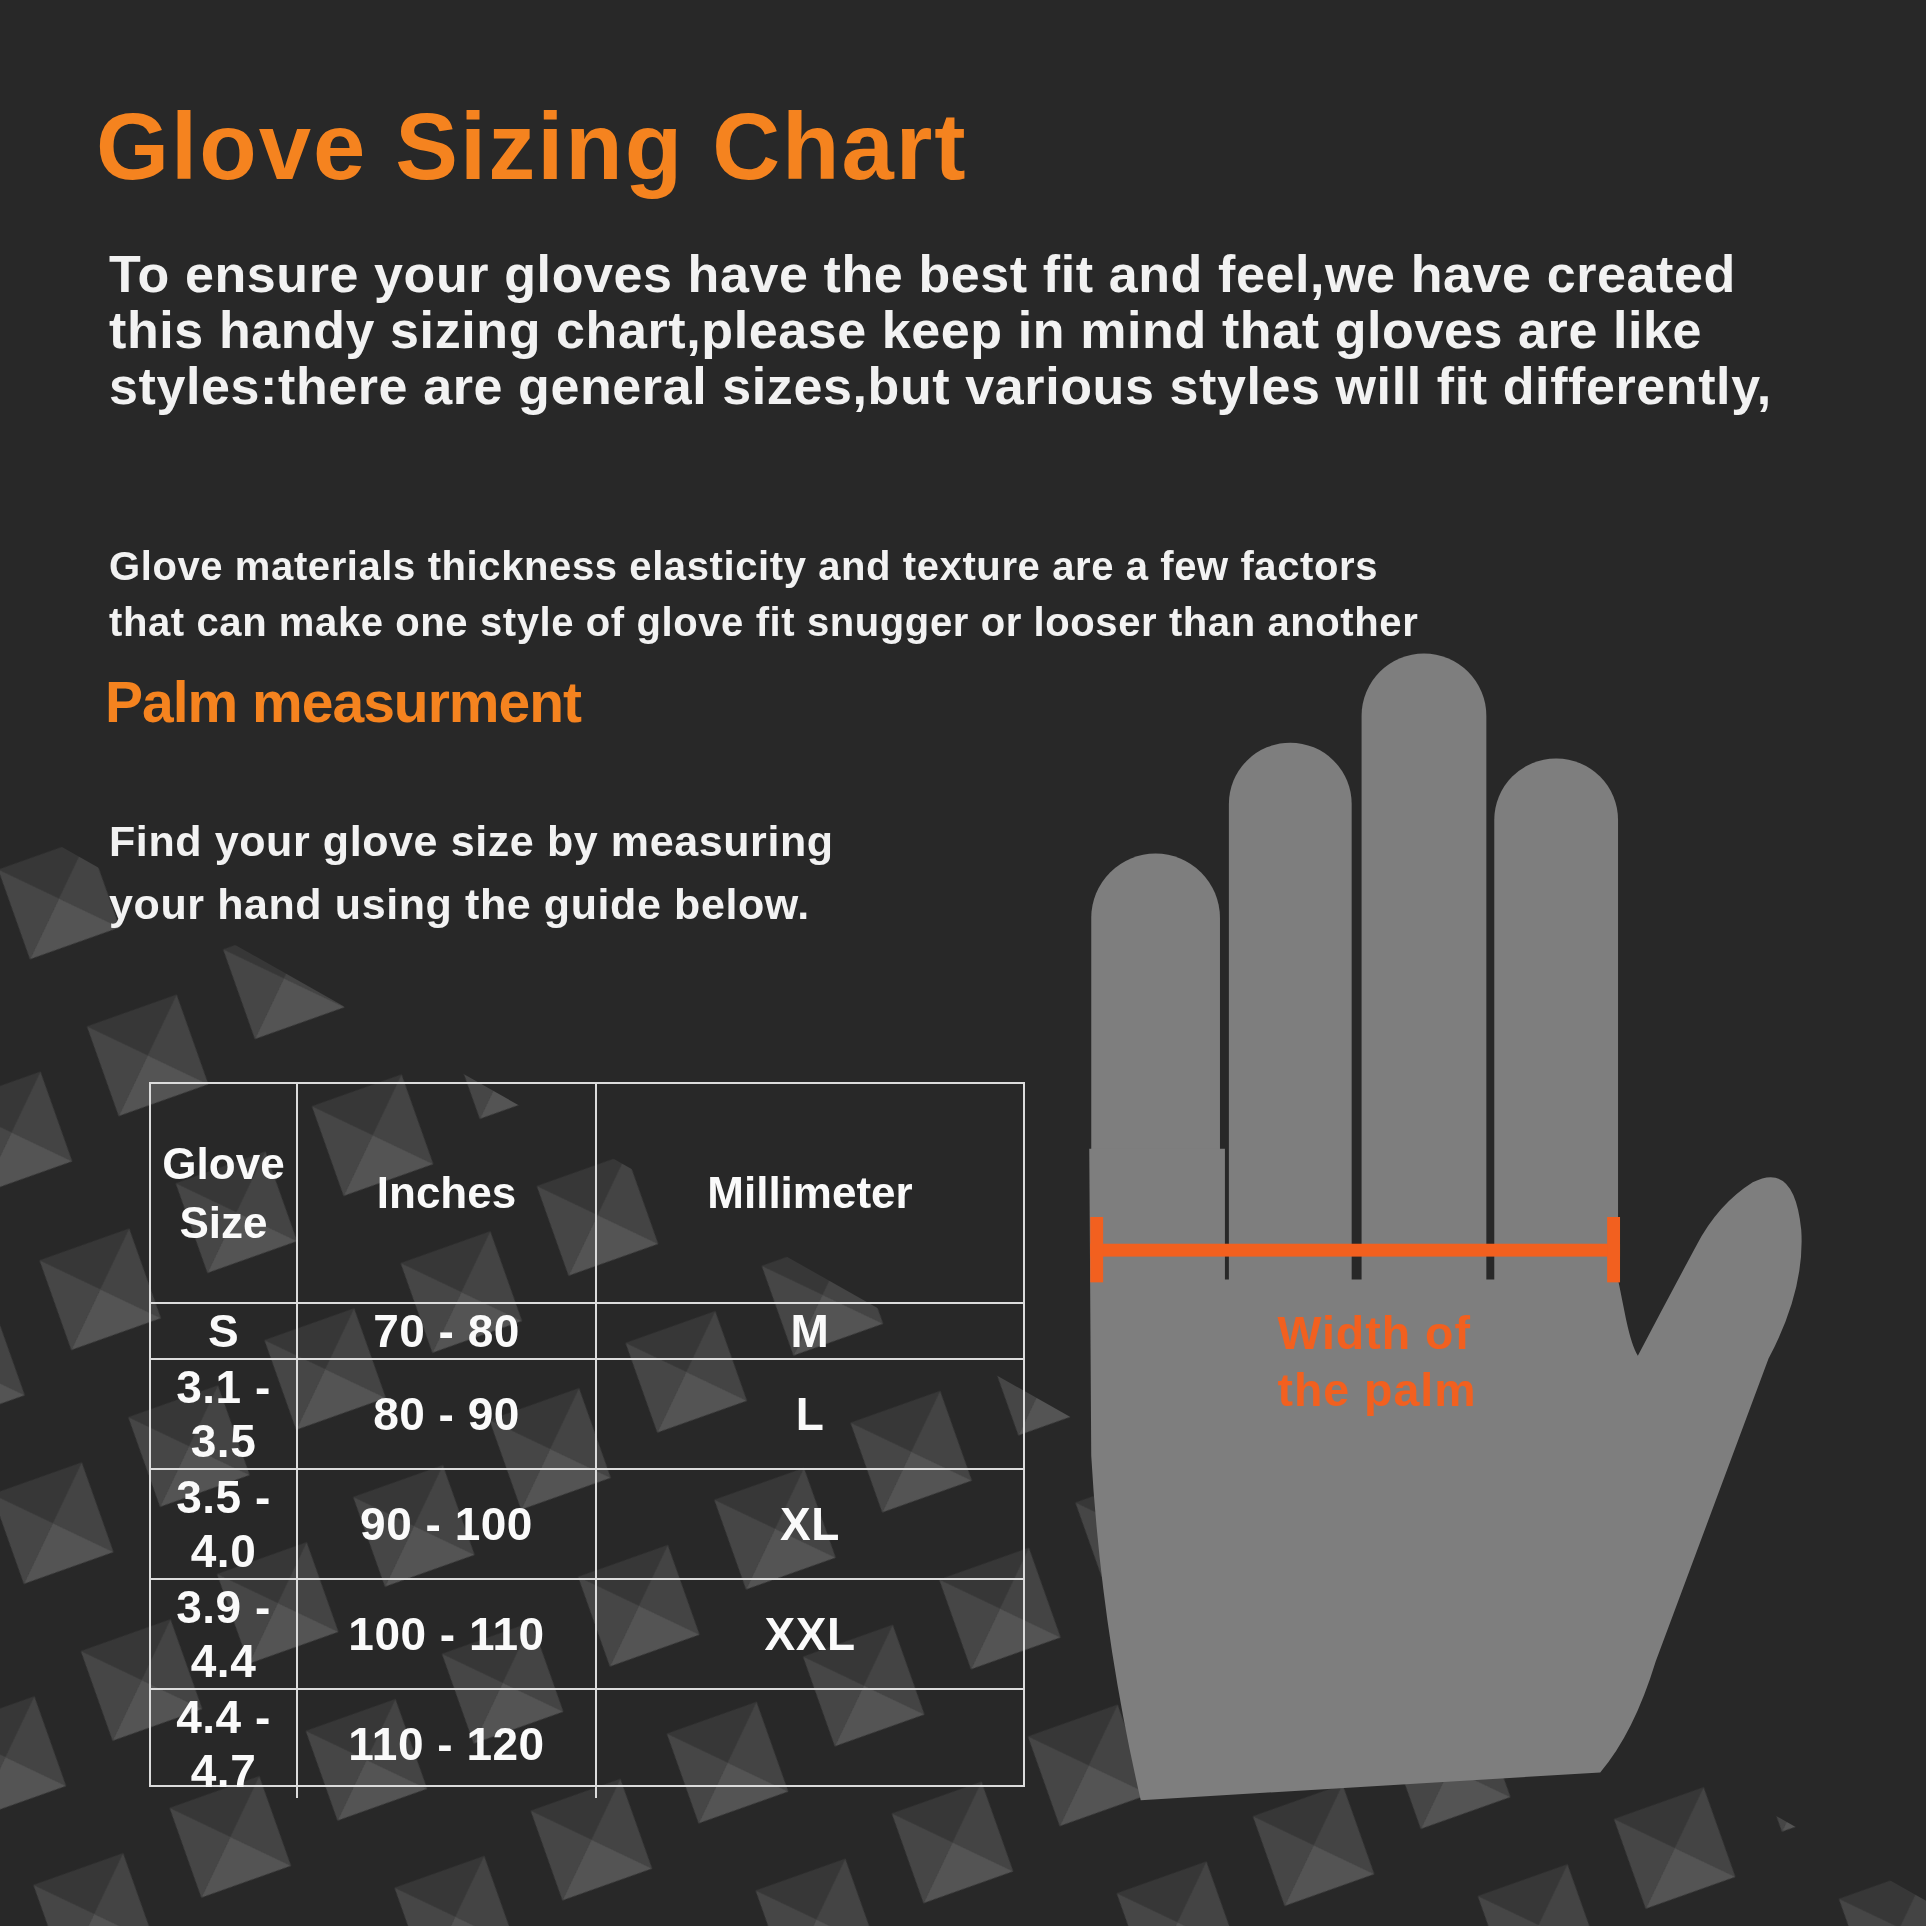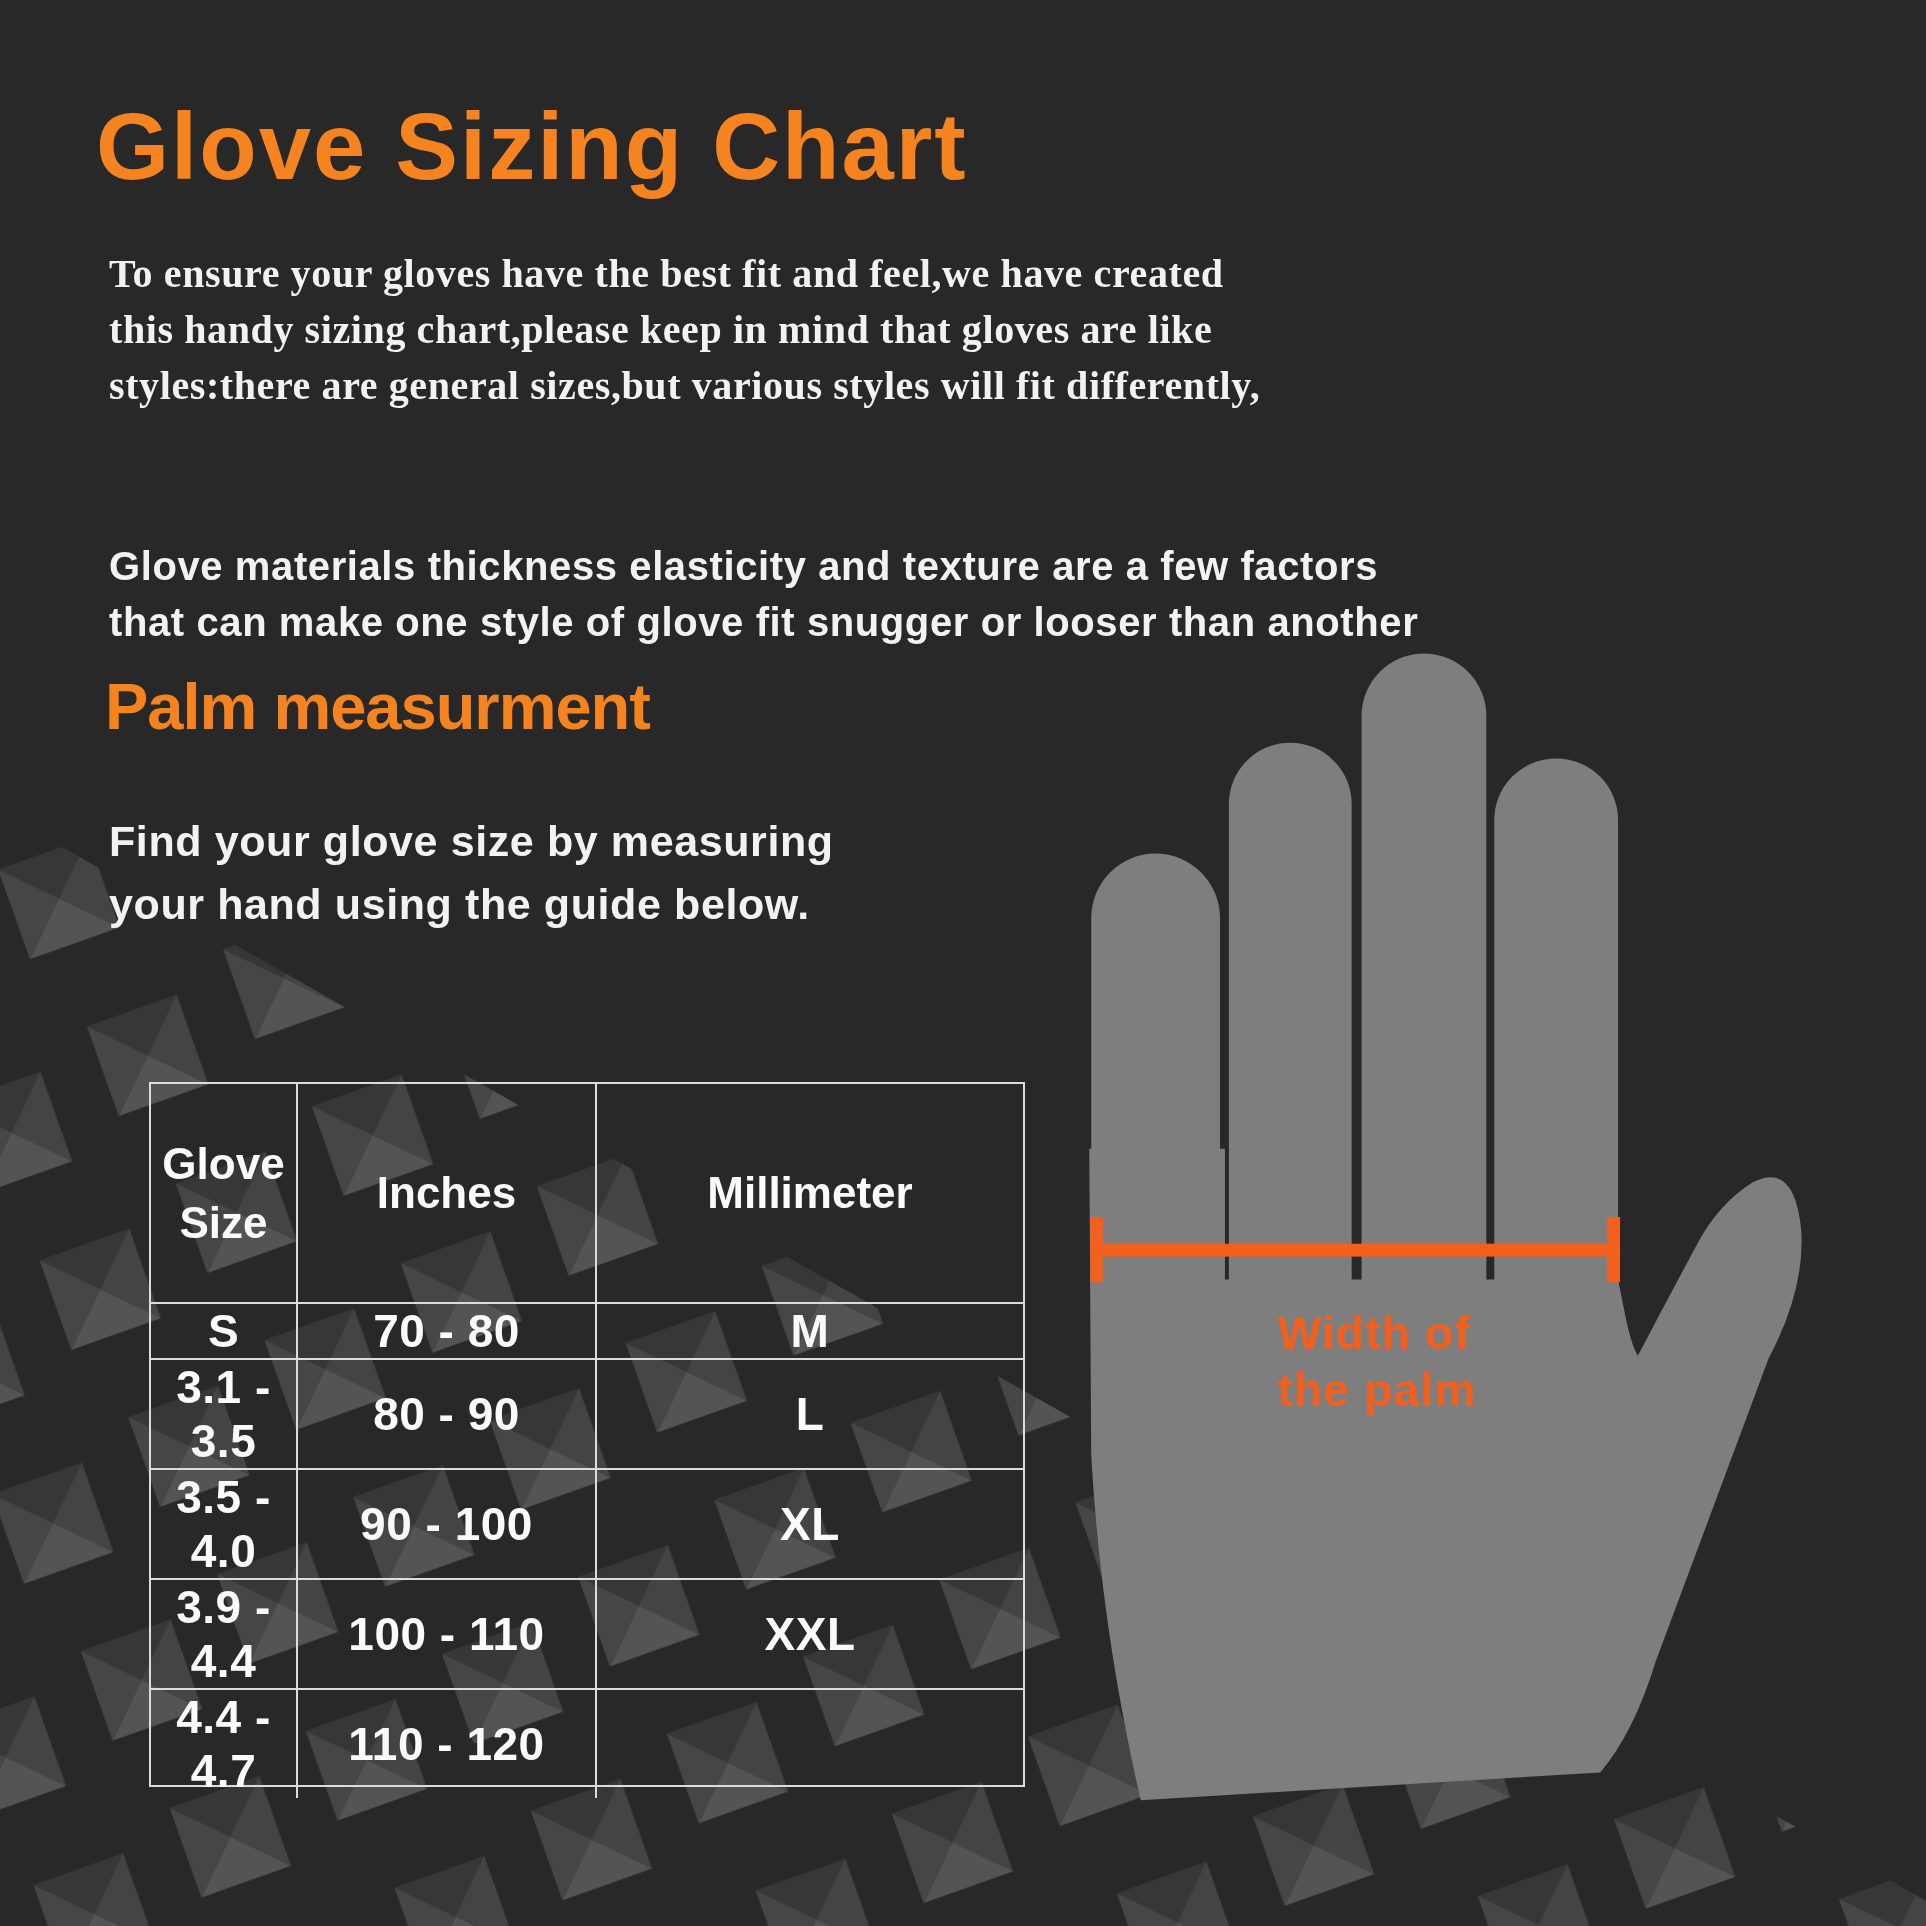--- a/index.html
+++ b/index.html
@@ -11,25 +11,25 @@
     font-family:"Liberation Sans", sans-serif;
   }
   .layer{position:absolute;inset:0;width:1927px;height:1927px;}
   
   .title{
     position:absolute;left:96px;top:95px;
     font-size:94px;font-weight:800;letter-spacing:2px;
     color:var(--accent);line-height:1.1;margin:0;white-space:nowrap;
   }
   .para{position:absolute;color:#F2F2F2;font-weight:600;}
-  .intro{left:109px;top:246px;font-size:40px;line-height:56px;letter-spacing:0.6px;font-family:Liberation Serif, serif;}
+  .intro{left:109px;top:246px;font-size:52px;line-height:56px;letter-spacing:0.6px;}
   .materials{left:109px;top:538px;font-size:40px;line-height:56px;letter-spacing:0.6px;}
   .palm-heading{
     position:absolute;left:105px;top:669px;margin:0;
-    font-size:65px;font-weight:700;letter-spacing:-1px;
+    font-size:57px;font-weight:700;letter-spacing:-1px;
     color:var(--accent);white-space:nowrap;
   }
   .find{left:109px;top:810px;font-size:43px;line-height:63px;letter-spacing:0.6px;}
   .para div{white-space:nowrap;}
   
   .size-table{
     position:absolute;left:149px;top:1082px;
     width:876px;height:705px;box-sizing:border-box;
     border:2px solid #DCDCDC;
     display:grid;

